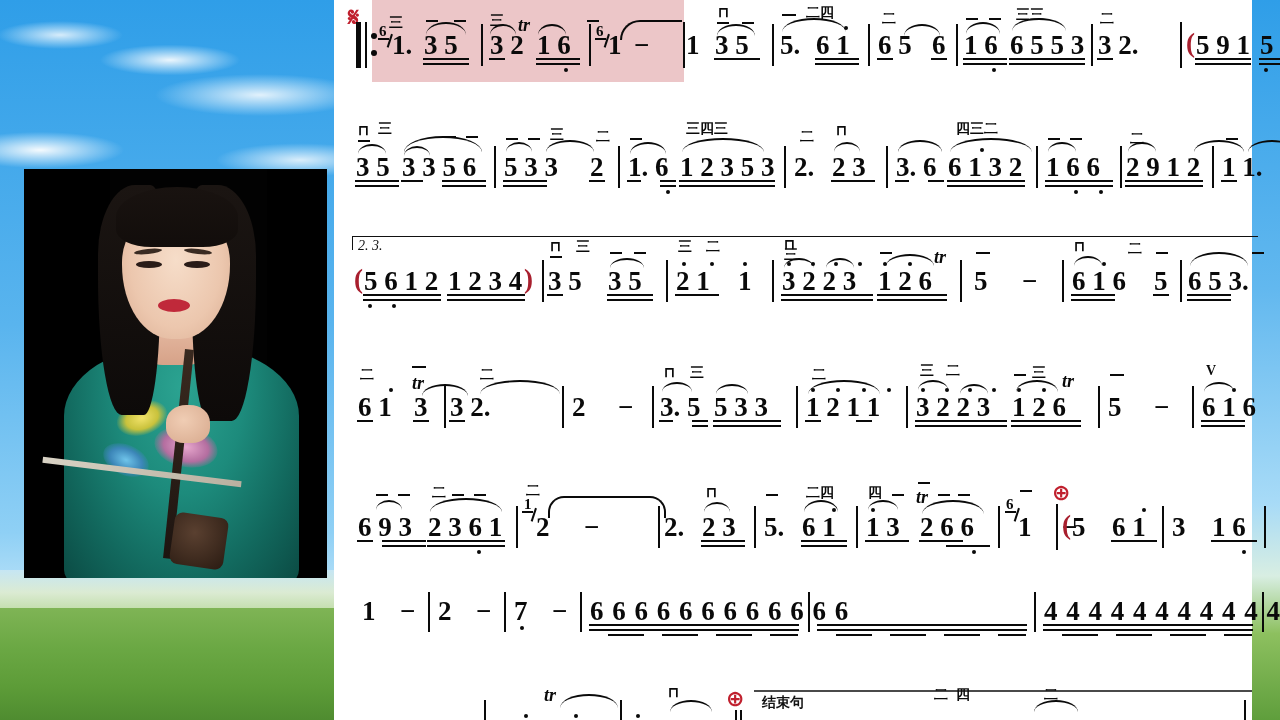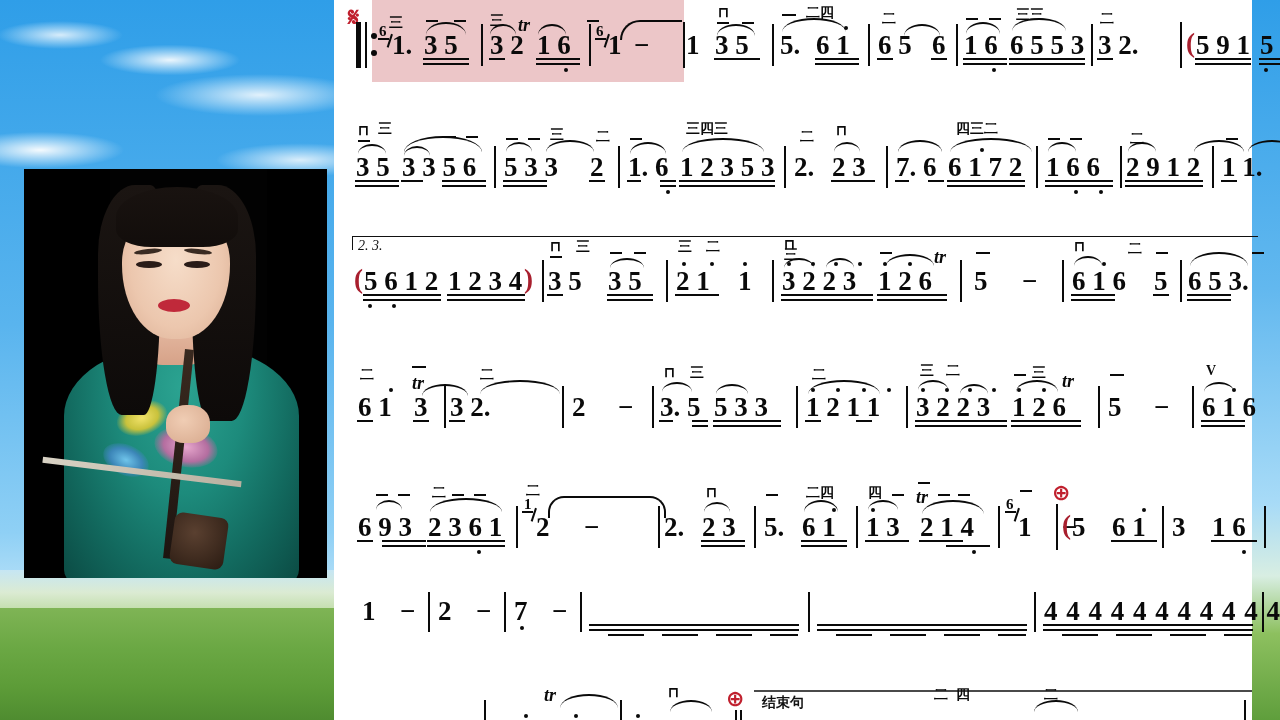--- a/index.html
+++ b/index.html
@@ -417,26 +417,26 @@
         <div class="note tiny" style="left:466px; top:12px;">二</div>
         <div class="note" style="left:460px; top:36px;">2.</div>
         <div class="note tiny" style="left:502px; top:6px;">⊓</div>
         <div class="slur" style="left:500px; top:24px; width:26px; height:10px;"></div>
         <div class="note" style="left:498px; top:36px;">2 3</div>
         <div class="beam" style="left:497px; top:62px; width:44px;"></div>
 
         <div class="barline" style="left:552px; top:28px; height:42px;"></div>
 
         <div class="slur" style="left:564px; top:22px; width:44px; height:12px;"></div>
-        <div class="note" style="left:562px; top:36px;">7. 6</div>
+        <div class="note" style="left:562px; top:36px;">3. 6</div>
         <div class="beam" style="left:561px; top:62px; width:14px;"></div>
         <div class="beam" style="left:594px; top:62px; width:16px;"></div>
         <div class="note tiny" style="left:622px; top:4px;">四三二</div>
         <div class="slur" style="left:616px; top:20px; width:82px; height:14px;"></div>
-        <div class="note" style="left:614px; top:36px;">6 1 7 2</div>
+        <div class="note" style="left:614px; top:36px;">6 1 3 2</div>
         <div class="odot" style="left:646px; top:30px;"></div>
         <div class="beam" style="left:613px; top:62px; width:78px;"></div>
         <div class="beam" style="left:613px; top:67px; width:78px;"></div>
 
         <div class="barline" style="left:702px; top:28px; height:42px;"></div>
 
         <div class="dash" style="left:714px; top:20px; width:12px;"></div>
         <div class="dash" style="left:736px; top:20px; width:12px;"></div>
         <div class="slur" style="left:714px; top:24px; width:28px; height:10px;"></div>
         <div class="note" style="left:712px; top:36px;">1 6 6</div>
@@ -706,21 +706,21 @@
         <div class="dash" style="left:558px; top:16px; width:12px;"></div>
         <div class="slur" style="left:534px; top:22px; width:30px; height:10px;"></div>
         <div class="note" style="left:532px; top:36px;">1 3</div>
         <div class="odot" style="left:537px; top:30px;"></div>
         <div class="beam" style="left:531px; top:62px; width:44px;"></div>
         <div class="dash" style="left:584px; top:4px; width:12px;"></div>
         <div class="note ital" style="left:582px; top:10px; font-size:18px; font-weight:bold;">tr</div>
         <div class="dash" style="left:604px; top:16px; width:12px;"></div>
         <div class="dash" style="left:624px; top:16px; width:12px;"></div>
         <div class="slur" style="left:588px; top:22px; width:62px; height:14px;"></div>
-        <div class="note" style="left:586px; top:36px;">2 1 4</div>
+        <div class="note" style="left:586px; top:36px;">2 6 6</div>
         <div class="beam" style="left:585px; top:62px; width:44px;"></div>
         <div class="beam" style="left:612px; top:67px; width:44px;"></div>
         <div class="odot" style="left:638px; top:72px;"></div>
 
         <div class="barline" style="left:664px; top:28px; height:42px;"></div>
 
         <div class="grace" style="left:672px; top:18px;">6</div>
         <div class="grace-line" style="left:671px; top:33px; width:11px;"></div>
         <div class="grace-stem" style="left:684px; top:30px; height:14px; transform:rotate(18deg);"></div>
         <div class="dash" style="left:686px; top:12px; width:12px;"></div>
@@ -752,20 +752,21 @@
         <div class="note" style="left:66px; top:18px;">−</div>
         <div class="barline" style="left:94px; top:12px; height:40px;"></div>
         <div class="note" style="left:104px; top:18px;">2</div>
         <div class="note" style="left:142px; top:18px;">−</div>
         <div class="barline" style="left:170px; top:12px; height:40px;"></div>
         <div class="note" style="left:180px; top:18px;">7</div>
         <div class="odot" style="left:186px; top:46px;"></div>
         <div class="note" style="left:218px; top:18px;">−</div>
         <div class="barline" style="left:246px; top:12px; height:40px;"></div>
 
+        <div class="note" style="left:256px; top:18px; letter-spacing:1px;">6 6 6 6 6 6 6 6 6 6 6 6</div>
         <div class="beam" style="left:255px; top:44px; width:210px;"></div>
         <div class="beam" style="left:255px; top:49px; width:210px;"></div>
         <div class="beam" style="left:274px; top:54px; width:36px;"></div>
         <div class="beam" style="left:328px; top:54px; width:36px;"></div>
         <div class="beam" style="left:382px; top:54px; width:36px;"></div>
         <div class="beam" style="left:436px; top:54px; width:28px;"></div>
 
         <div class="barline" style="left:474px; top:12px; height:40px;"></div>
 
         <div class="beam" style="left:483px; top:44px; width:210px;"></div>

